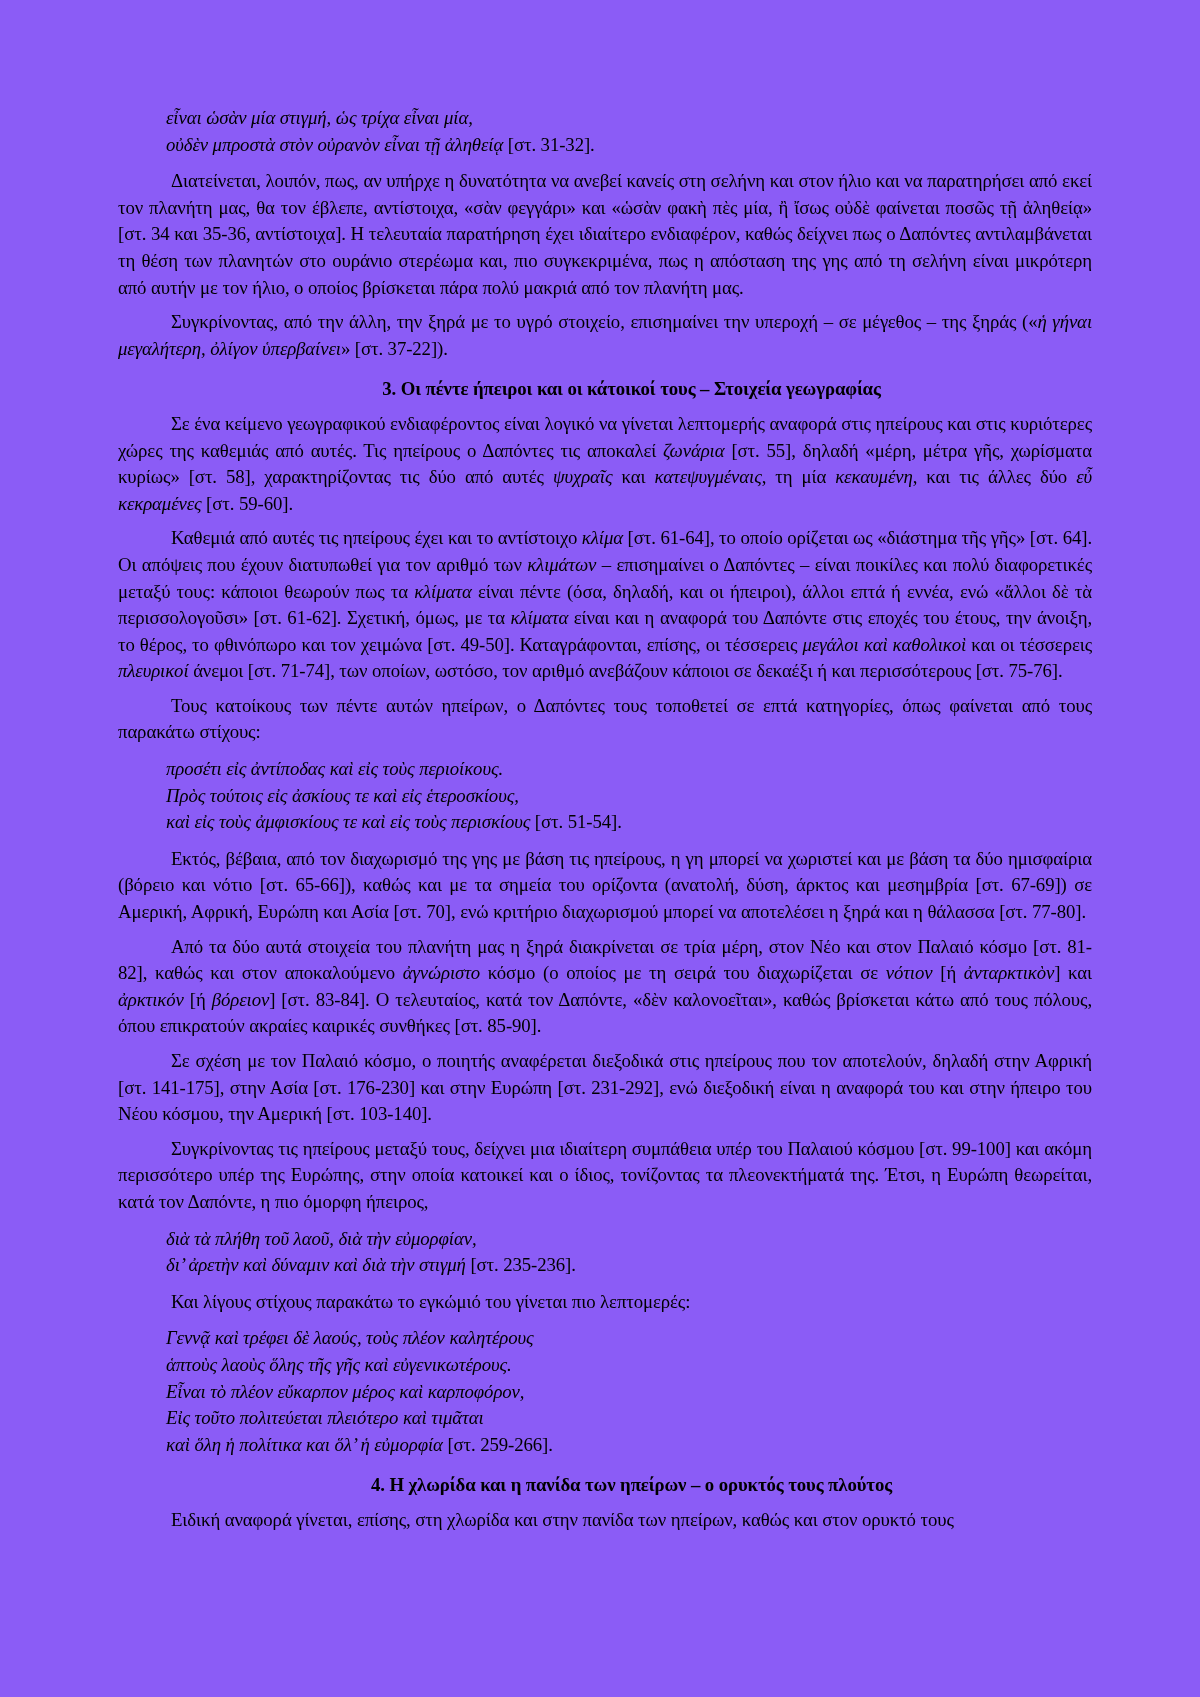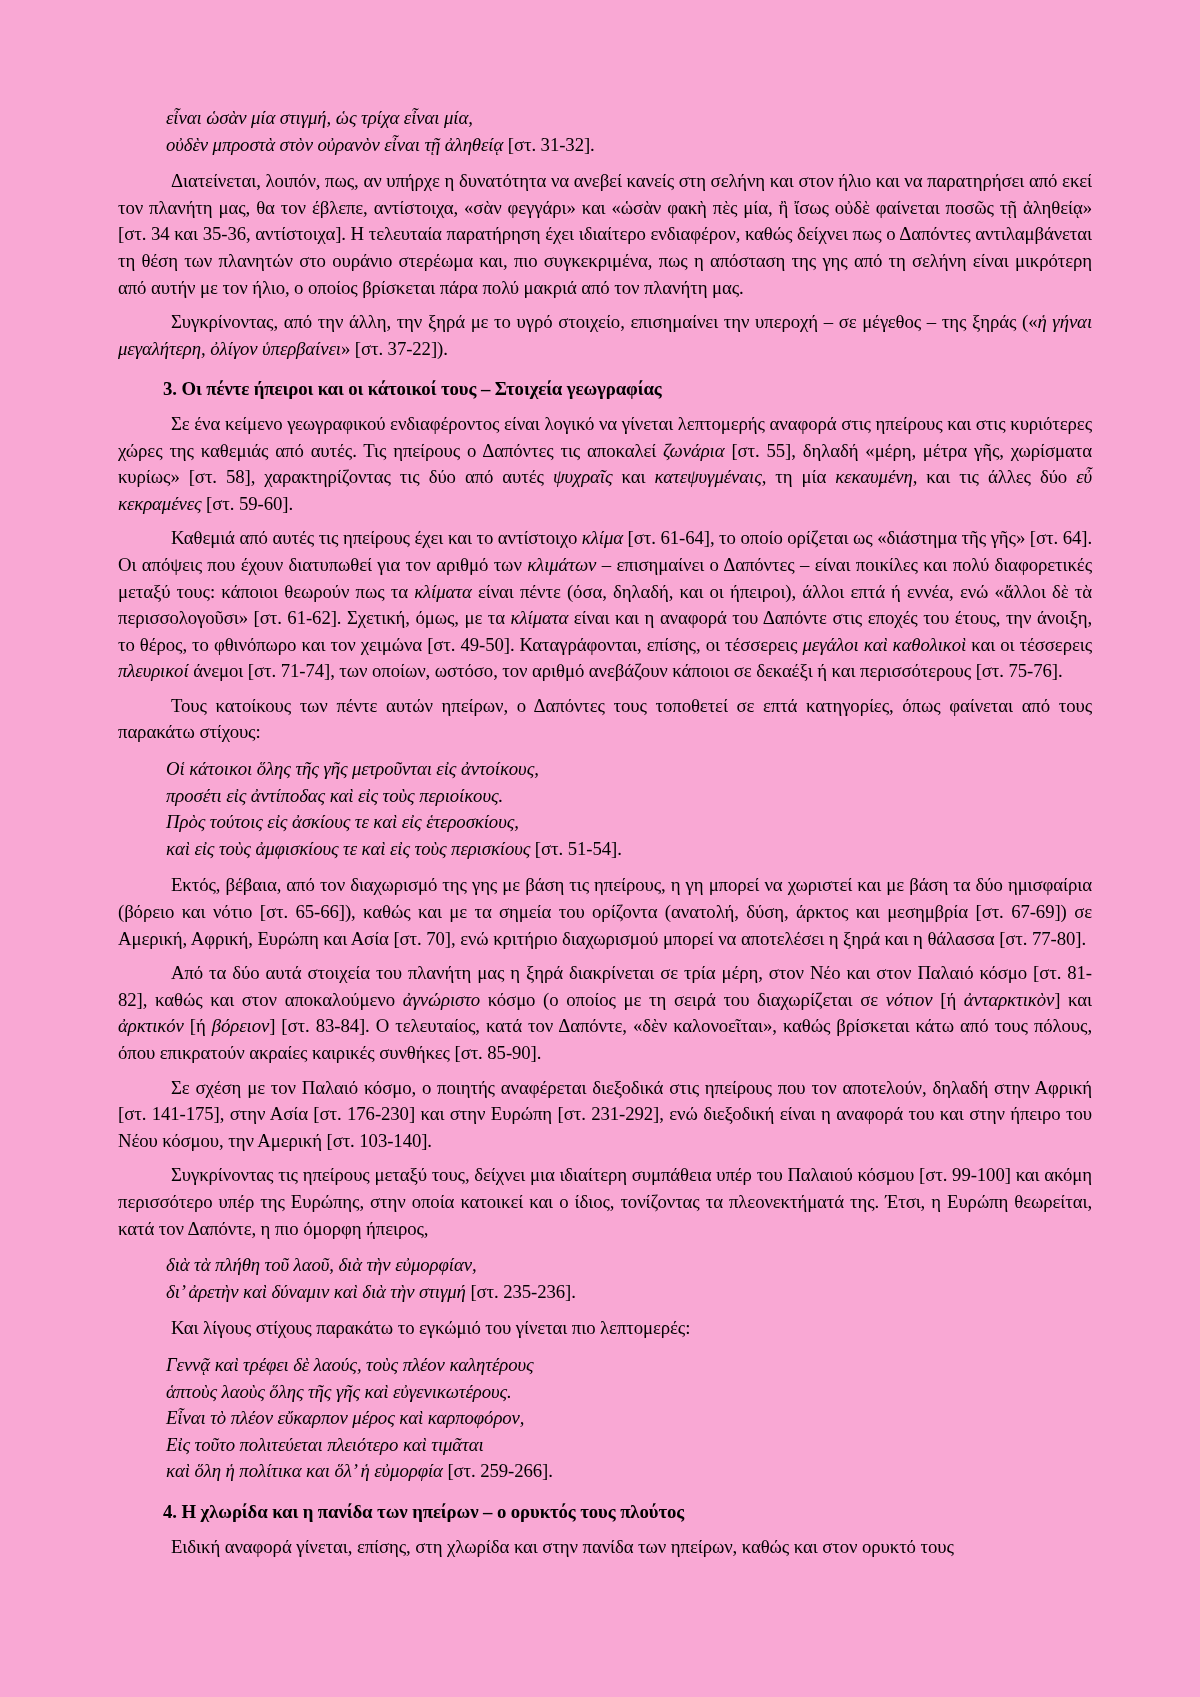--- a/index.html
+++ b/index.html
@@ -4,21 +4,21 @@
 <style>
   html, body {
     margin: 0;
     padding: 0;
     background: #ffffff;
   }
   .page {
     position: relative;
     width: 1200px;
     height: 1697px;
-    background: #f9a8d4;
+    background: #8b5cf6;
     overflow: hidden;
     font-family: "Liberation Serif", "DejaVu Serif", serif;
     color: #000000;
   }
   .content {
     position: absolute;
     left: 110px;
     top: 95px;
     width: 990px;
     font-size: 18.8px;
@@ -27,21 +27,21 @@
     letter-spacing: -0.1px;
   }
   .para {
     margin: 8px;
     text-indent: 53px;
   }
   .heading {
     margin: 14px 0 0 0;
     text-indent: 53px;
     font-weight: bold;
-    text-align: left;
+    text-align: center;
   }
   .verse-block {
     margin: 10px 0 10px 56px;
     text-align: left;
     text-indent: 0;
   }
   .verse-line {
     font-style: italic;
   }
   .it { font-style: italic; }
@@ -56,21 +56,20 @@
         <div class="verse-line"><span class="it">εἶναι ὡσὰν μία στιγμή, ὡς τρίχα εἶναι μία,</span></div>
         <div class="verse-line"><span class="it">οὐδὲν μπροστὰ στὸν οὐρανὸν εἶναι τῇ ἀληθείᾳ</span><span class="up"> [στ. 31-32].</span></div>
       </div>
       <div class="para"><span class="up">Διατείνεται, λοιπόν, πως, αν υπήρχε η δυνατότητα να ανεβεί κανείς στη σελήνη και στον ήλιο και να παρατηρήσει από εκεί τον πλανήτη μας, θα τον έβλεπε, αντίστοιχα, «σὰν φεγγάρι» και «ὡσὰν φακὴ πὲς μία, ἢ ἴσως οὐδὲ φαίνεται ποσῶς τῇ ἀληθείᾳ» [στ. 34 και 35-36, αντίστοιχα]. Η τελευταία παρατήρηση έχει ιδιαίτερο ενδιαφέρον, καθώς δείχνει πως ο Δαπόντες αντιλαμβάνεται τη θέση των πλανητών στο ουράνιο στερέωμα και, πιο συγκεκριμένα, πως η απόσταση της γης από τη σελήνη είναι μικρότερη από αυτήν με τον ήλιο, ο οποίος βρίσκεται πάρα πολύ μακριά από τον πλανήτη μας.</span></div>
       <div class="para"><span class="up">Συγκρίνοντας, από την άλλη, την ξηρά με το υγρό στοιχείο, επισημαίνει την υπεροχή – σε μέγεθος – της ξηράς («</span><span class="it">ἡ γήναι μεγαλήτερη, ὀλίγον ὑπερβαίνει</span><span class="up">» [στ. 37-22]).</span></div>
       <div class="heading"><span class="up">3. Οι πέντε ήπειροι και οι κάτοικοί τους – Στοιχεία γεωγραφίας</span></div>
       <div class="para"><span class="up">Σε ένα κείμενο γεωγραφικού ενδιαφέροντος είναι λογικό να γίνεται λεπτομερής αναφορά στις ηπείρους και στις κυριότερες χώρες της καθεμιάς από αυτές. Τις ηπείρους ο Δαπόντες τις αποκαλεί </span><span class="it">ζωνάρια</span><span class="up"> [στ. 55], δηλαδή «μέρη, μέτρα γῆς, χωρίσματα κυρίως» [στ. 58], χαρακτηρίζοντας τις δύο από αυτές </span><span class="it">ψυχραῖς</span><span class="up"> και </span><span class="it">κατεψυγμέναις</span><span class="up">, τη μία </span><span class="it">κεκαυμένη</span><span class="up">, και τις άλλες δύο </span><span class="it">εὖ κεκραμένες</span><span class="up"> [στ. 59-60].</span></div>
       <div class="para"><span class="up">Καθεμιά από αυτές τις ηπείρους έχει και το αντίστοιχο </span><span class="it">κλίμα</span><span class="up"> [στ. 61-64], το οποίο ορίζεται ως «διάστημα τῆς γῆς» [στ. 64]. Οι απόψεις που έχουν διατυπωθεί για τον αριθμό των </span><span class="it">κλιμάτων</span><span class="up"> – επισημαίνει ο Δαπόντες – είναι ποικίλες και πολύ διαφορετικές μεταξύ τους: κάποιοι θεωρούν πως τα </span><span class="it">κλίματα</span><span class="up"> είναι πέντε (όσα, δηλαδή, και οι ήπειροι), άλλοι επτά ή εννέα, ενώ «ἄλλοι δὲ τὰ περισσολογοῦσι» [στ. 61-62]. Σχετική, όμως, με τα </span><span class="it">κλίματα</span><span class="up"> είναι και η αναφορά του Δαπόντε στις εποχές του έτους, την άνοιξη, το θέρος, το φθινόπωρο και τον χειμώνα [στ. 49-50]. Καταγράφονται, επίσης, οι τέσσερεις </span><span class="it">μεγάλοι καὶ καθολικοὶ</span><span class="up"> και οι τέσσερεις </span><span class="it">πλευρικοί</span><span class="up"> άνεμοι [στ. 71-74], των οποίων, ωστόσο, τον αριθμό ανεβάζουν κάποιοι σε δεκαέξι ή και περισσότερους [στ. 75-76].</span></div>
       <div class="para"><span class="up">Τους κατοίκους των πέντε αυτών ηπείρων, ο Δαπόντες τους τοποθετεί σε επτά κατηγορίες, όπως φαίνεται από τους παρακάτω στίχους:</span></div>
       <div class="verse-block">
-        <div class="verse-line"><span class="it">Οἱ κάτοικοι ὅλης τῆς γῆς μετροῦνται εἰς ἀντοίκους,</span></div>
         <div class="verse-line"><span class="it">προσέτι εἰς ἀντίποδας καὶ εἰς τοὺς περιοίκους.</span></div>
         <div class="verse-line"><span class="it">Πρὸς τούτοις εἰς ἀσκίους τε καὶ εἰς ἑτεροσκίους,</span></div>
         <div class="verse-line"><span class="it">καὶ εἰς τοὺς ἀμφισκίους τε καὶ εἰς τοὺς περισκίους</span><span class="up"> [στ. 51-54].</span></div>
       </div>
       <div class="para"><span class="up">Εκτός, βέβαια, από τον διαχωρισμό της γης με βάση τις ηπείρους, η γη μπορεί να χωριστεί και με βάση τα δύο ημισφαίρια (βόρειο και νότιο [στ. 65-66]), καθώς και με τα σημεία του ορίζοντα (ανατολή, δύση, άρκτος και μεσημβρία [στ. 67-69]) σε Αμερική, Αφρική, Ευρώπη και Ασία [στ. 70], ενώ κριτήριο διαχωρισμού μπορεί να αποτελέσει η ξηρά και η θάλασσα [στ. 77-80].</span></div>
       <div class="para"><span class="up">Από τα δύο αυτά στοιχεία του πλανήτη μας η ξηρά διακρίνεται σε τρία μέρη, στον Νέο και στον Παλαιό κόσμο [στ. 81-82], καθώς και στον αποκαλούμενο </span><span class="it">ἀγνώριστο</span><span class="up"> κόσμο (ο οποίος με τη σειρά του διαχωρίζεται σε </span><span class="it">νότιον</span><span class="up"> [ή </span><span class="it">ἀνταρκτικὸν</span><span class="up">] και </span><span class="it">ἀρκτικόν</span><span class="up"> [ή </span><span class="it">βόρειον</span><span class="up">] [στ. 83-84]. Ο τελευταίος, κατά τον Δαπόντε, «δὲν καλονοεῖται», καθώς βρίσκεται κάτω από τους πόλους, όπου επικρατούν ακραίες καιρικές συνθήκες [στ. 85-90].</span></div>
       <div class="para"><span class="up">Σε σχέση με τον Παλαιό κόσμο, ο ποιητής αναφέρεται διεξοδικά στις ηπείρους που τον αποτελούν, δηλαδή στην Αφρική [στ. 141-175], στην Ασία [στ. 176-230] και στην Ευρώπη [στ. 231-292], ενώ διεξοδική είναι η αναφορά του και στην ήπειρο του Νέου κόσμου, την Αμερική [στ. 103-140].</span></div>
       <div class="para"><span class="up">Συγκρίνοντας τις ηπείρους μεταξύ τους, δείχνει μια ιδιαίτερη συμπάθεια υπέρ του Παλαιού κόσμου [στ. 99-100] και ακόμη περισσότερο υπέρ της Ευρώπης, στην οποία κατοικεί και ο ίδιος, τονίζοντας τα πλεονεκτήματά της. Έτσι, η Ευρώπη θεωρείται, κατά τον Δαπόντε, η πιο όμορφη ήπειρος,</span></div>
       <div class="verse-block">
         <div class="verse-line"><span class="it">διὰ τὰ πλήθη τοῦ λαοῦ, διὰ τὴν εὐμορφίαν,</span></div>

